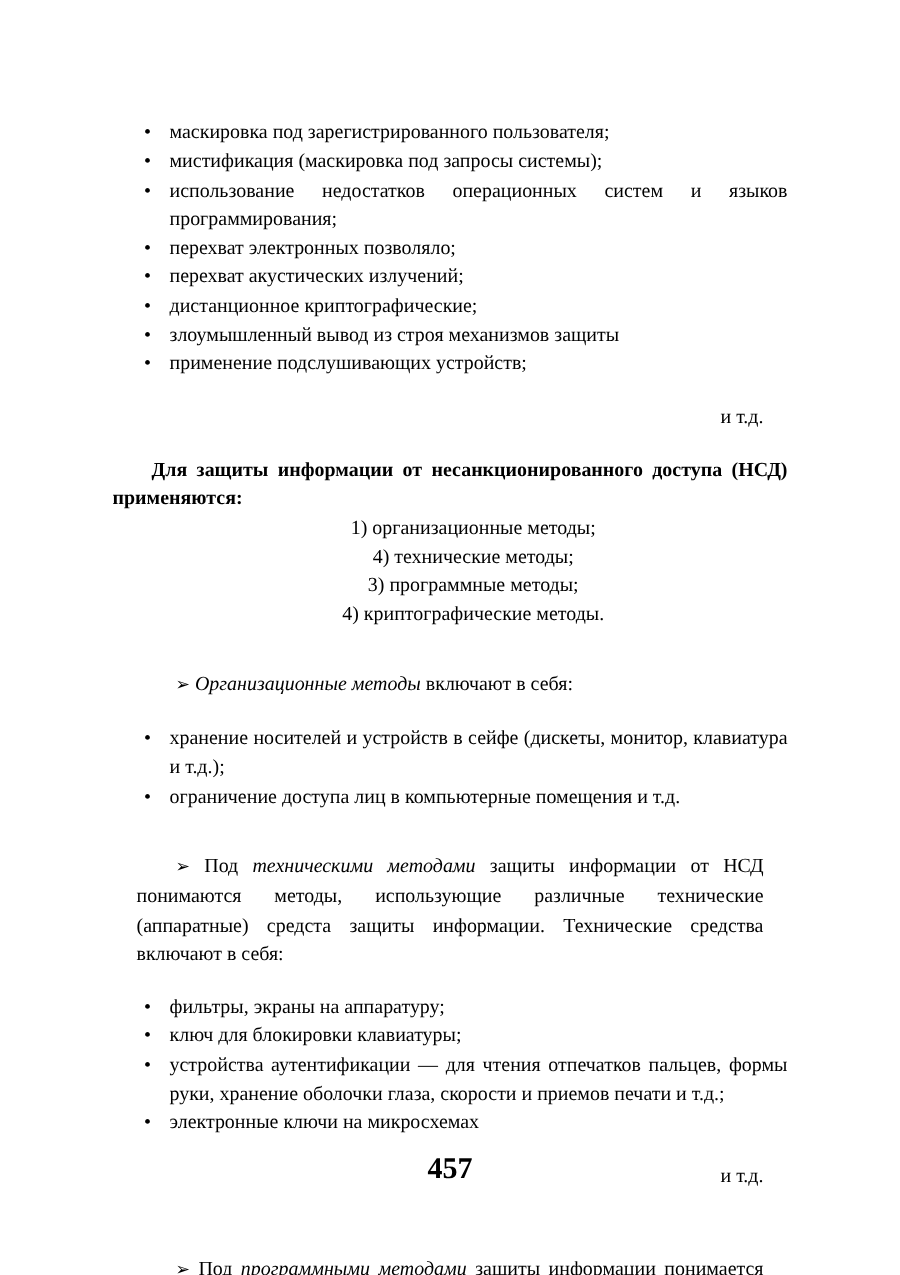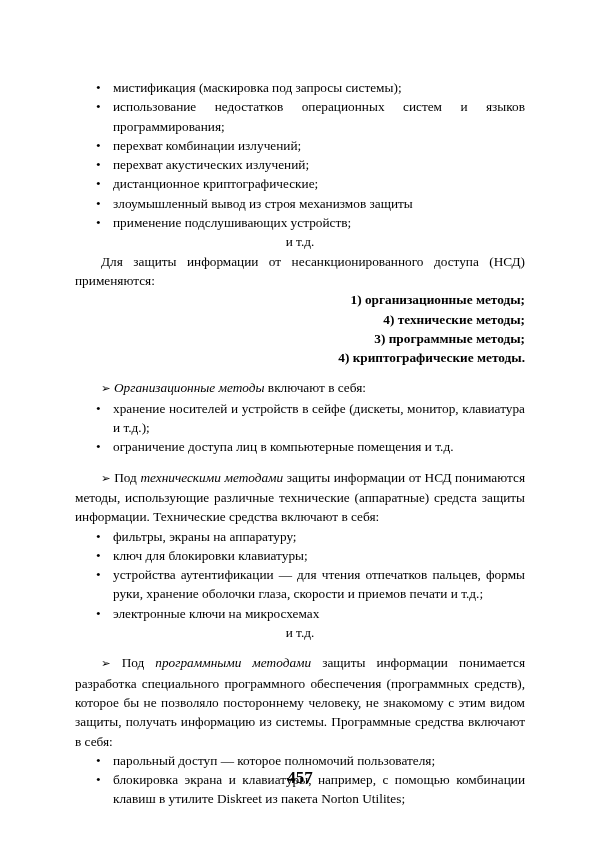--- a/index.html
+++ b/index.html
@@ -25,26 +25,27 @@
   .para {
     font-size: 13.3px;
     line-height: 19.3px;
     text-align: justify;
     text-justify: inter-word;
     margin: 0;
     hyphens: manual;
   }
   .para.indent {
     text-indent: 26px;
+    font-weight: bold;
   }
   .flush {
     font-size: 13.3px;
     line-height: 19.3px;
-    text-align: center;
-    margin: 0;
+    text-align: right;
+    margin: 16px;
   }
   
   ul.bullets {
     list-style: none;
     margin: 0;
     padding: 0;
   }
   ul.bullets > li {
     position: relative;
     padding-left: 38px;
@@ -67,62 +68,62 @@
   
   ol.numbered {
     list-style: none;
     margin: 0;
     padding: 0;
   }
   ol.numbered > li {
     padding-left: 31px;
     font-size: 13.3px;
     line-height: 19.3px;
-    text-align: right;
-    font-weight: bold;
+    text-align: center;
   }
   
   .arrow-para {
     font-size: 13.3px;
     line-height: 19.3px;
     text-align: justify;
     text-justify: inter-word;
-    margin: 0;
+    margin: 16px;
     text-indent: 26px;
   }
   .arrow-mark {
     font-family: "DejaVu Sans", sans-serif;
     font-size: 11.5px;
     letter-spacing: 0;
   }
   .term {
     font-style: italic;
   }
   .gap-md { height: 11px; }
   
   .folio {
     position: absolute;
     left: 0;
     right: 0;
     top: 768px;
     text-align: center;
-    font-size: 17px;
+    font-size: 20px;
     font-weight: bold;
     font-family: "Liberation Serif", "DejaVu Serif", serif;
   }
 </style>
 </head>
 <body>
 
 <div class="page">
 
   <ul class="bullets">
+    <li><span>маскировка под зарегистрированного пользователя;</span></li>
     <li><span>мистификация (маскировка под запросы системы);</span></li>
     <li class="last-line-left"><span>использование недостатков операционных систем и языков программирования;</span></li>
-    <li><span>перехват комбинации излучений;</span></li>
+    <li><span>перехват электронных позволяло;</span></li>
     <li><span>перехват акустических излучений;</span></li>
     <li><span>дистанционное криптографические;</span></li>
     <li><span>злоумышленный вывод из строя механизмов защиты</span></li>
     <li><span>применение подслушивающих устройств;</span></li>
   </ul>
   <p class="flush">и т.д.</p>
 
   <p class="para indent">Для защиты информации от несанкционированного доступа (НСД) применяются:</p>
 
   <ol class="numbered">

